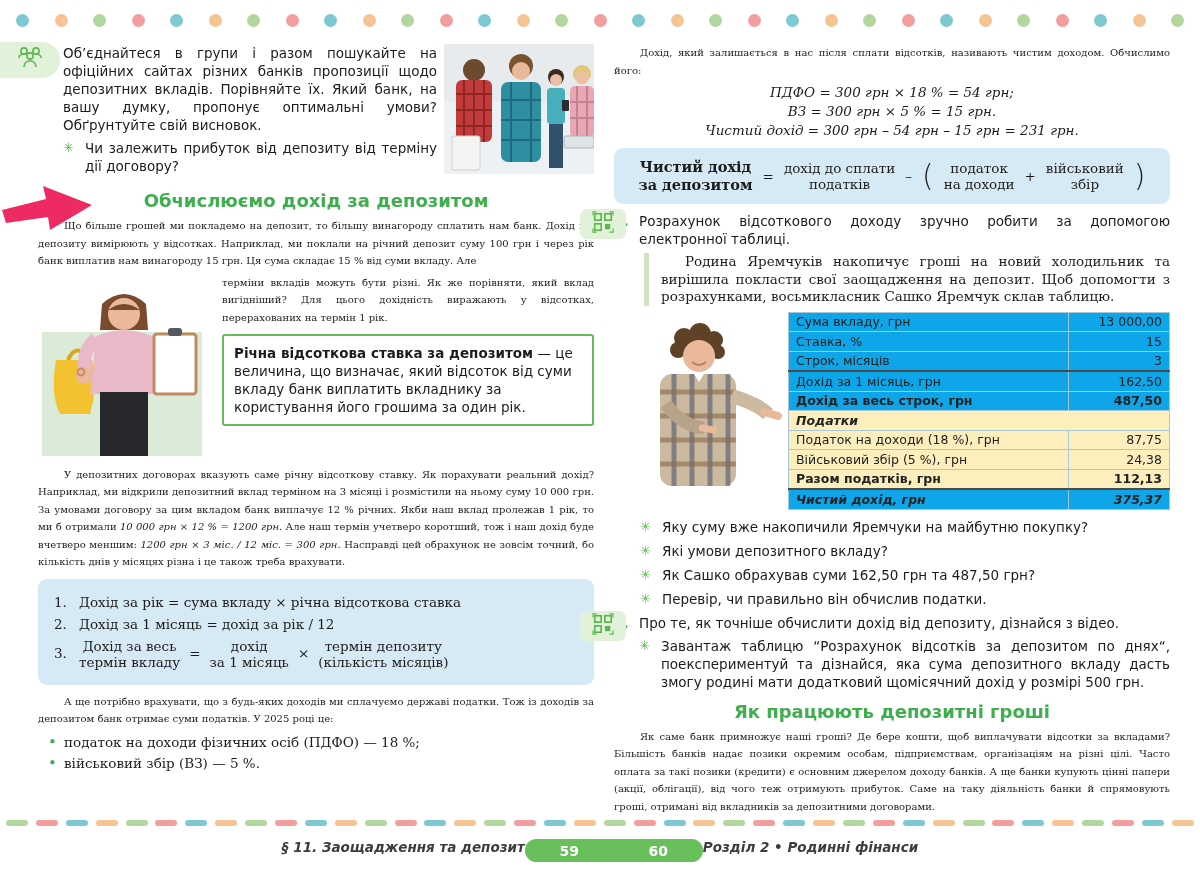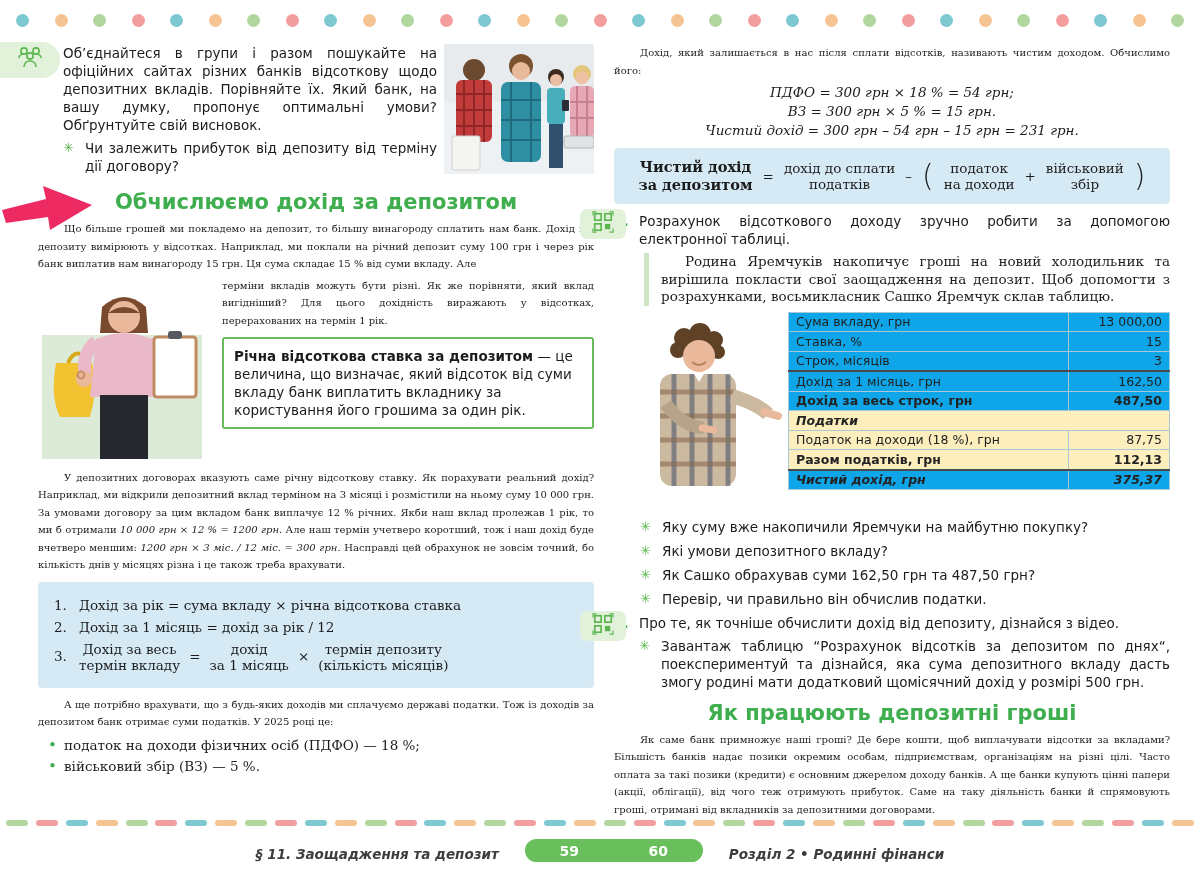--- a/index.html
+++ b/index.html
@@ -23,28 +23,28 @@
   .sub{display:flex;gap:7px;margin:5px 0 0 26px;font-family:"DejaVu Sans",sans-serif;
        font-size:13.5px;line-height:18px;text-align:justify}
   .ast{color:#57b947;font-size:13px;flex:0 0 15px;line-height:18px}
   
   .tab{position:absolute;background:#e2f1da;display:flex;align-items:center;justify-content:center}
   .tab-group{left:-38px;top:-2px;width:60px;height:36px;border-radius:0 18px 18px 0}
   .tab-qr{left:-34px;top:-3px;width:46px;height:30px;border-radius:7px}
   .arrow-wrap{position:absolute;left:-38px;top:-16px;width:100px;height:58px}
   
   .h-green{font-family:"DejaVu Sans",sans-serif;font-weight:bold;color:#3fae4e;
-           font-size:21px;text-align:center;margin:8px 0 6px;position:relative}
+           font-size:18px;text-align:center;margin:8px 0 6px;position:relative}
   
   .photo{flex:0 0 auto;border-radius:3px;overflow:hidden}
   
   .defbox{border:2px solid #66bb5a;border-radius:3px;background:#fff;padding:8px 10px;
           font-family:"DejaVu Sans",sans-serif;font-size:13.5px;line-height:18px;margin-top:8px}
   
-  .bluebox{background:#d6eaf6;border-radius:4px;padding:10px 16px;margin:8px 0;font-size:13.5px}
+  .bluebox{background:#d6eaf6;border-radius:9px;padding:10px 16px;margin:8px 0;font-size:13.5px}
   .frow{display:flex;align-items:center;gap:9px;margin:5px 0;line-height:17px}
   .stack{display:flex;flex-direction:column;align-items:center;text-align:center;line-height:16px}
   .fnum{flex:0 0 16px}
   .netbox{display:flex;align-items:center;justify-content:center;gap:10px;line-height:16px;
           font-size:13.5px}
   .netlabel{font-weight:bold;font-size:14.5px;line-height:18px}
   .paren{font-size:30px;font-weight:200;line-height:28px;font-family:"DejaVu Sans",sans-serif;color:#222}
   
   ul.bullets{margin:2px 0 16px 6px;padding-left:16px;list-style:none}
   ul.bullets li{font-size:13.5px;line-height:21px;position:relative;padding-left:4px}
@@ -64,22 +64,22 @@
   tr.r-green td{background:#0ea5e9}
   tr.r-yellow td{background:#fdeebd}
   tr.b td{font-weight:bold}
   tr.i td{font-style:italic}
   tr.rule td{border-top:2px solid #4a4a4a}
   
   ul.qlist{list-style:none;margin:4px 0;padding:0}
   ul.qlist li{display:flex;gap:7px;font-family:"DejaVu Sans",sans-serif;font-size:13.5px;
               line-height:18px;margin:6px 0 6px 26px}
   
-  .footer{position:absolute;bottom:16px;left:0;right:0;display:flex;align-items:flex-end;
-          justify-content:center;gap:26px;font-family:"DejaVu Sans",sans-serif;
+  .footer{position:absolute;bottom:16px;left:0;right:0;display:flex;align-items:flex-start;
+          justify-content:center;font-family:"DejaVu Sans",sans-serif;
           font-size:13.5px;font-style:italic;font-weight:bold;color:#3d3d3d}
   .pill{width:178px;height:23px;border-radius:12px;background:#69bf5c;color:#fff;
         display:flex;align-items:center;justify-content:space-around;
         font-style:normal;font-weight:bold;font-size:14px}
   .mt4{margin-top:4px}.mt6{margin-top:6px}
 </style>
 </head>
 <body>
 
 <div class="dots">
@@ -127,21 +127,21 @@
             <circle cx="9" cy="6" r="3.1"></circle>
               <circle cx="21" cy="6" r="3.1"></circle>
               <circle cx="15" cy="11" r="3.1"></circle>
             <path d="M4 13c0-2.4 2.2-4 5-4M26 13c0-2.4-2.2-4-5-4"></path>
             <path d="M9 22c0-3.6 2.6-6 6-6s6 2.4 6 6"></path>
           </svg>
         </span>
       </div>
       <span class="num">3.</span>
       <div style="flex:1">
-        <p style="margin:0">Об’єднайтеся в групи і разом пошукайте на офіційних сайтах різних банків відсоткову щодо депозитних вкладів. Порівняйте їх. Який банк, на вашу думку, пропонує оптимальні умови? Обґрунтуйте свій висновок.</p>
+        <p style="margin:0">Об’єднайтеся в групи і разом пошукайте на офіційних сайтах різних банків пропозиції щодо депозитних вкладів. Порівняйте їх. Який банк, на вашу думку, пропонує оптимальні умови? Обґрунтуйте свій висновок.</p>
         <div class="sub" style="margin-left:0">
           <span class="ast">✳</span>
           <span>Чи залежить прибуток від депозиту від терміну дії договору?</span>
         </div>
       </div>
       <div class="photo">
         <svg width="150" height="130" viewBox="0 0 150 130">
           <rect width="150" height="130" fill="#eef1f3"></rect>
           <rect x="0" y="0" width="150" height="58" fill="#e7ebee"></rect>
 
@@ -349,20 +349,24 @@
               <td>Дохід за весь строк, грн</td>
               <td class="val">487,50</td>
             </tr>
             <tr class="r-yellow b i">
               <td colspan="2">Податки</td>
             </tr>
             <tr class="r-yellow">
               <td>Податок на доходи (18 %), грн</td>
               <td class="val">87,75</td>
             </tr>
+            <tr class="r-yellow">
+              <td>Військовий збір (5 %), грн</td>
+              <td class="val">24,38</td>
+            </tr>
             <tr class="r-yellow b">
               <td>Разом податків, грн</td>
               <td class="val">112,13</td>
             </tr>
             <tr class="r-green b i rule">
               <td>Чистий дохід, грн</td>
               <td class="val">375,37</td>
             </tr>
           </tbody>
       </table>

